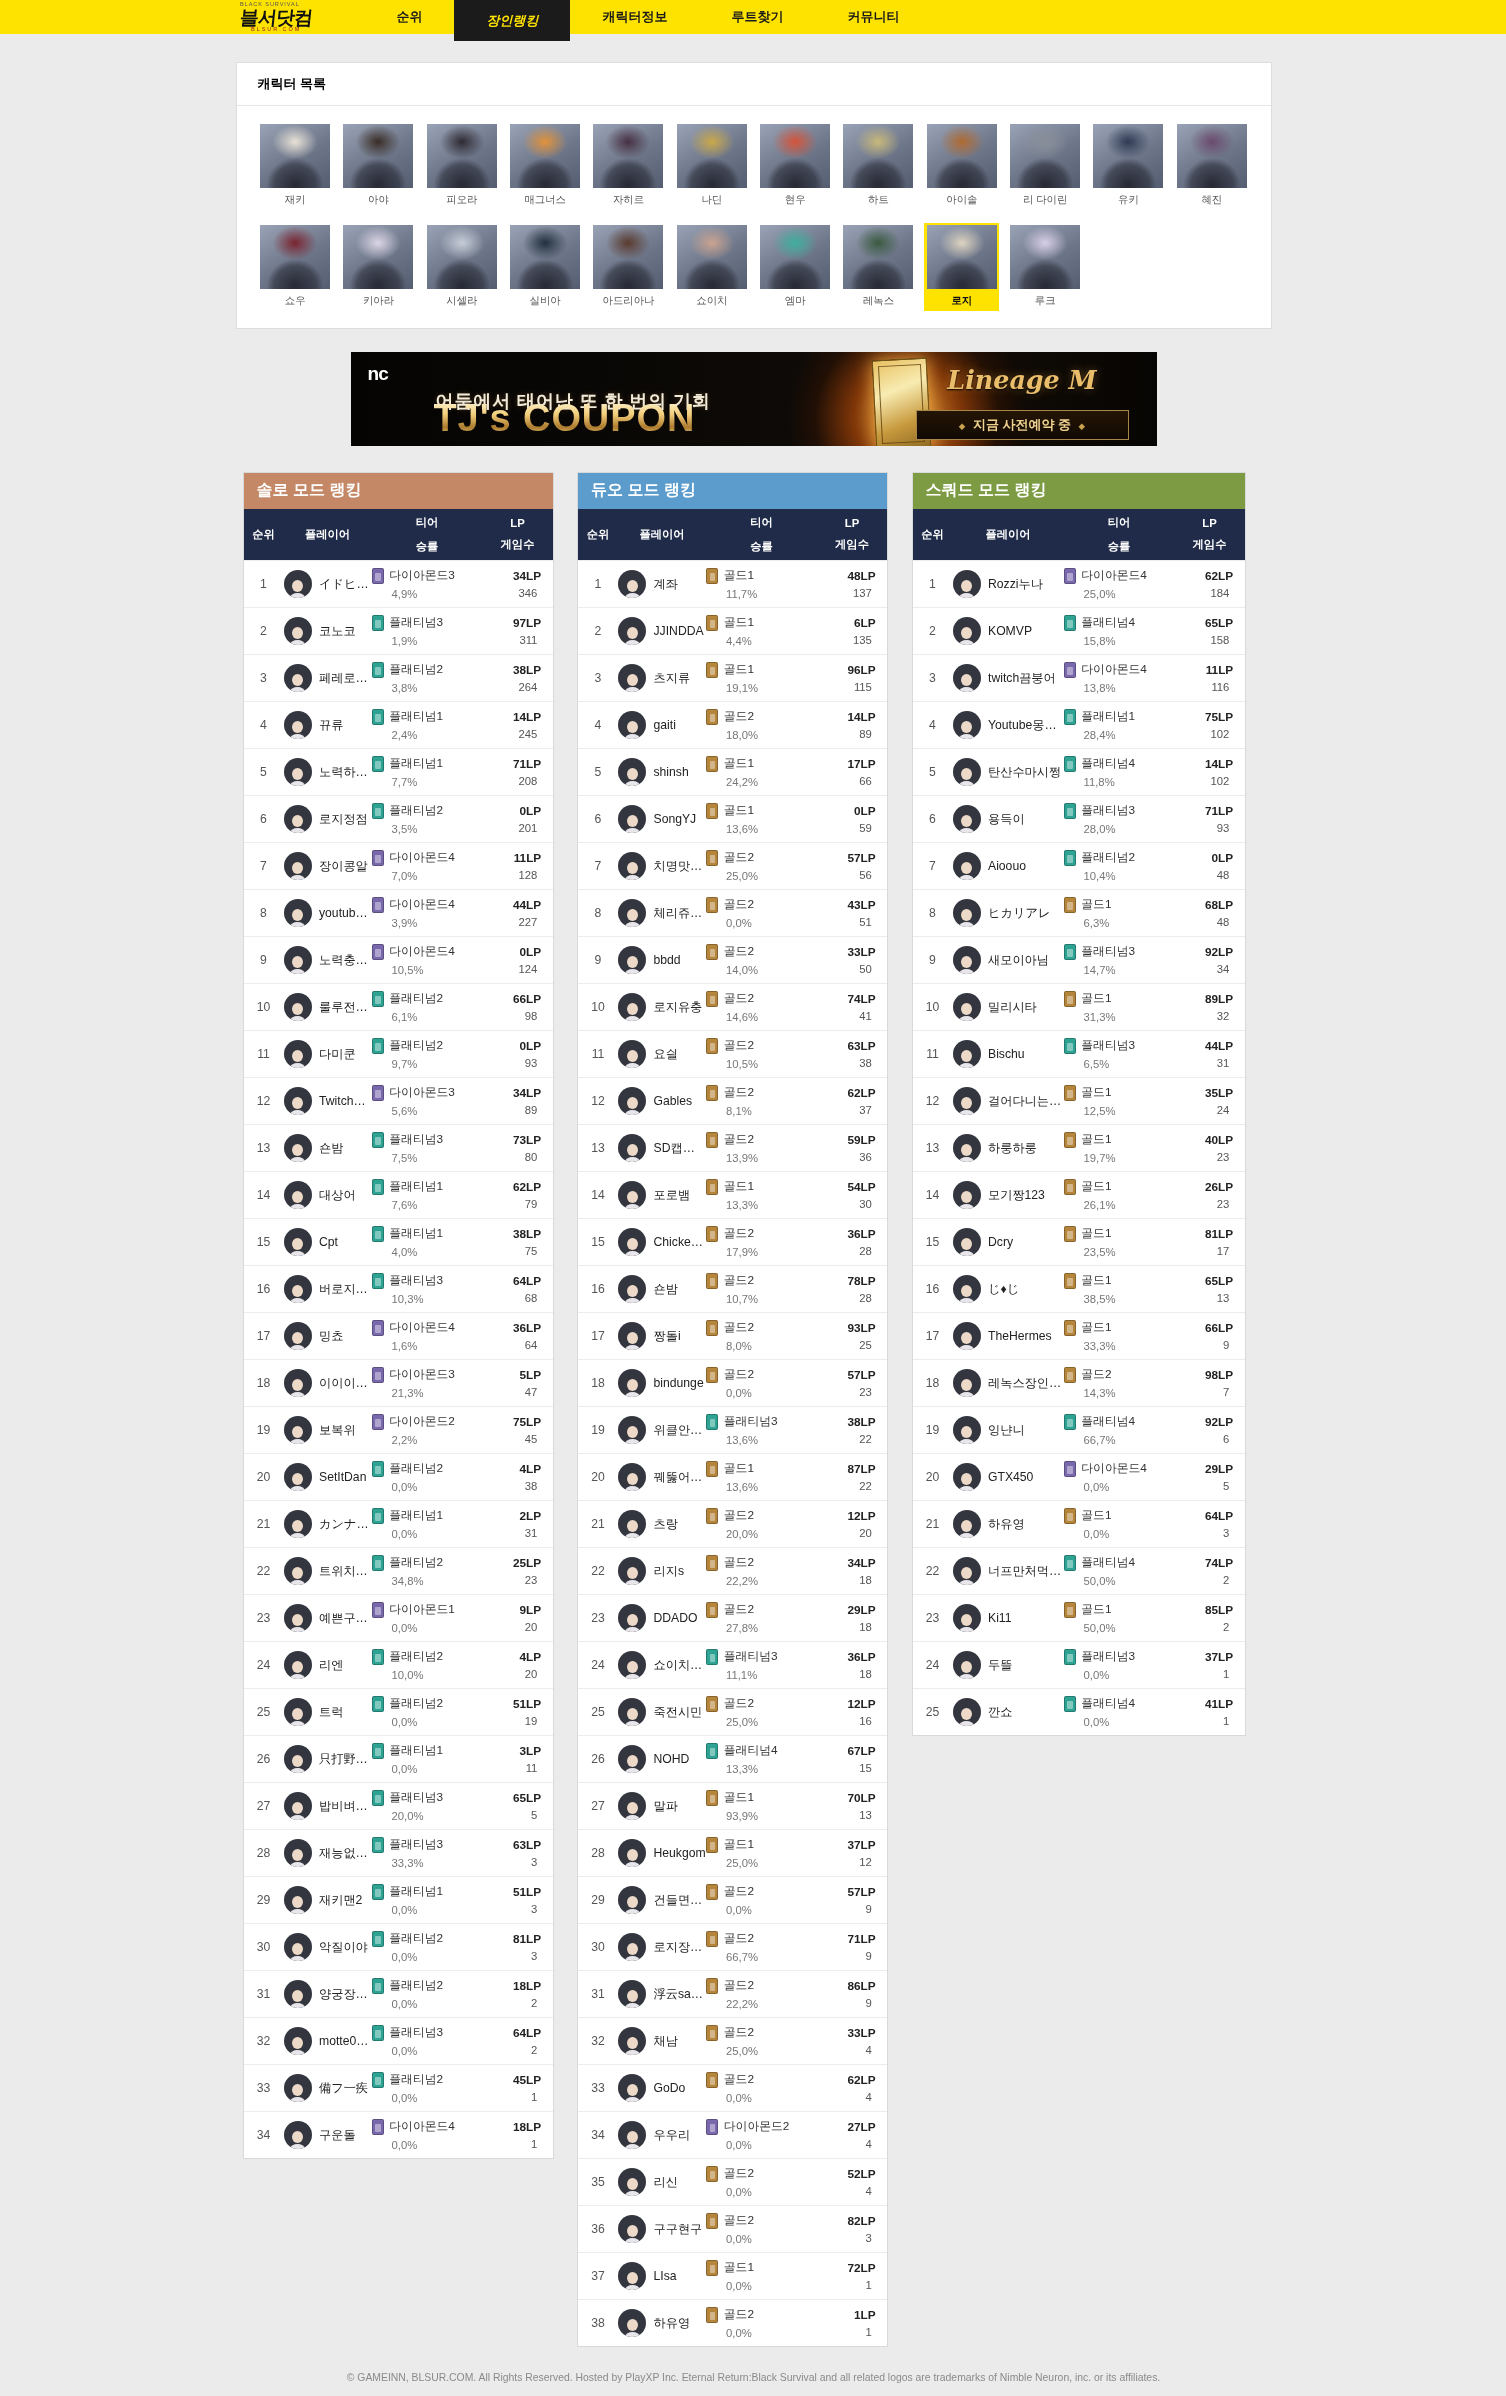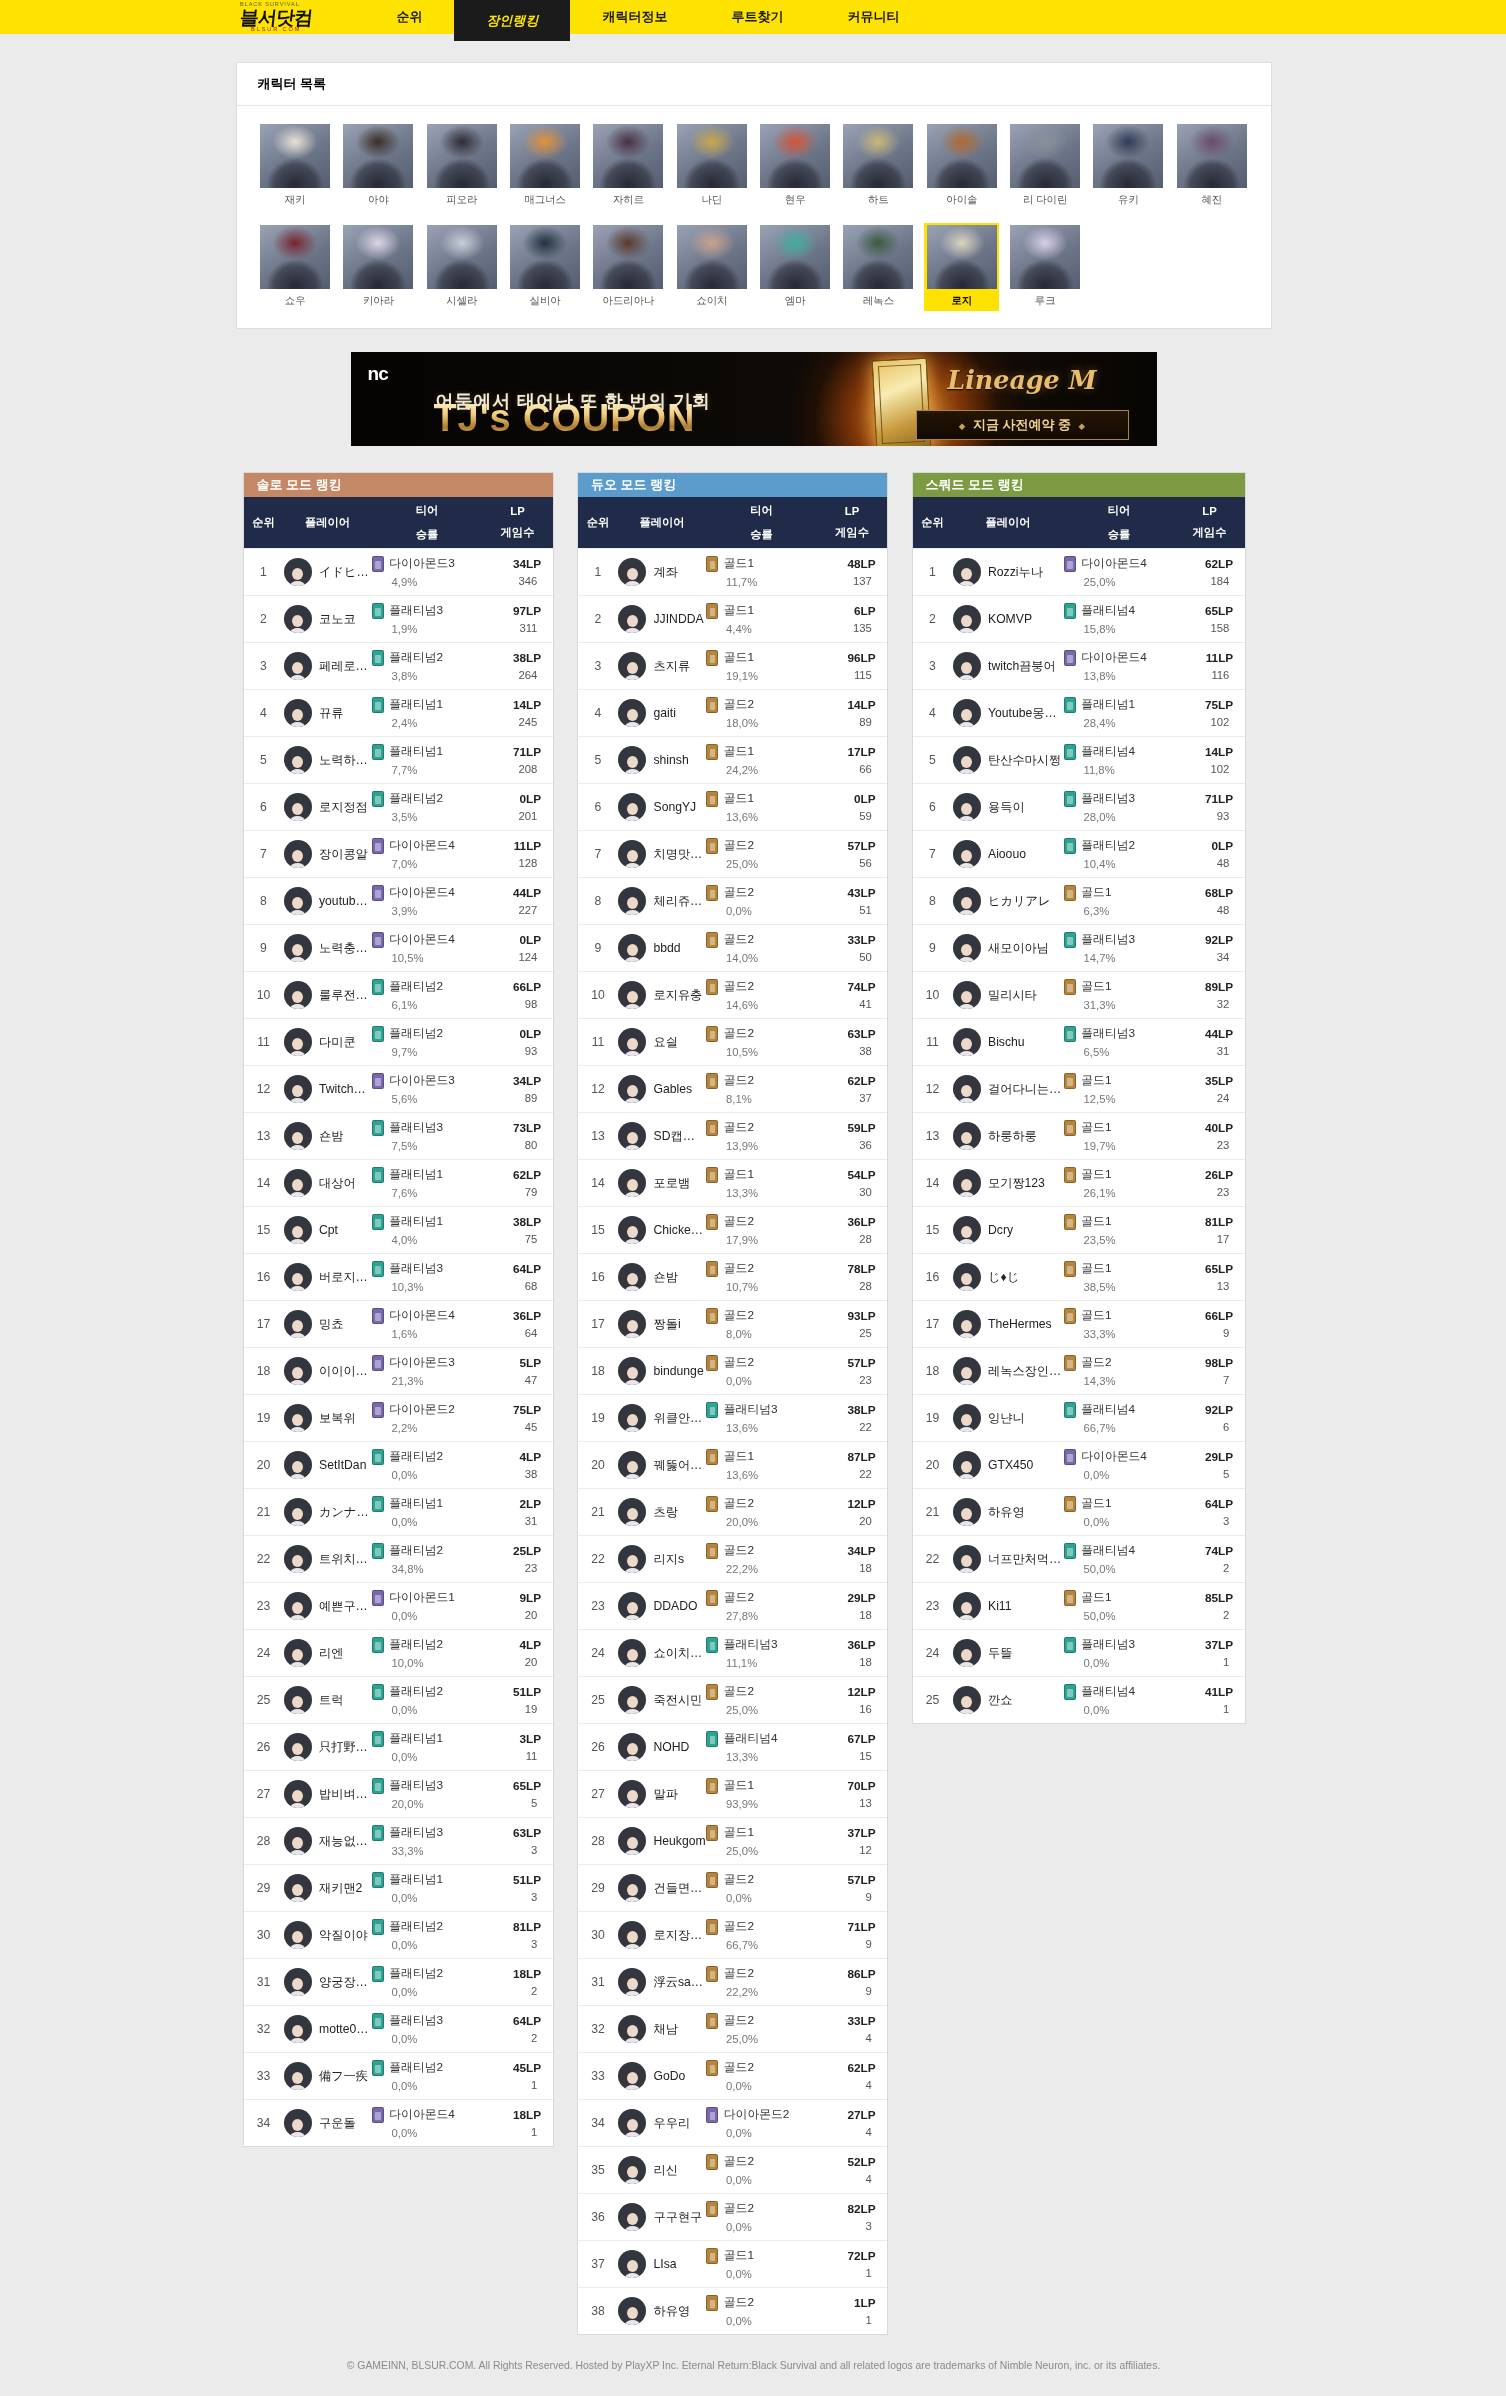--- a/index.html
+++ b/index.html
@@ -43,21 +43,21 @@
             background:linear-gradient(160deg,#e8c060 0%,#f8ecb2 35%,#c89a3e 70%,#8f6a22 100%); border:0.9px solid #6e5518; box-shadow:0 0 17px rgba(255,190,80,.8); }
   .banner .coupon .inner { position:absolute; inset:4.7px; border:0.9px solid rgba(90,60,10,.8); }
   .banner .brand { position:absolute; right:26px; top:13px; width:217px; text-align:center; font-family:"DejaVu Serif","Liberation Serif",serif; font-style:italic; font-weight:bold; font-size:25.4px; color:#e9bd6a; text-shadow:0 0.9px 1.9px #000, 0 0 9.4px rgba(230,170,70,.4); }
   .banner .cta { position:absolute; right:28px; top:58px; width:213px; height:30px; line-height:28px; text-align:center;
             border:0.9px solid #a8854a; background:linear-gradient(180deg,#241505,#120a03); color:#f0d290; font-size:13px; font-weight:bold; }
   .banner .cta .orn { color:#c9a250; font-size:8.5px; padding:0 7.5px; }
   
   .tables-wrap { width:1022px; margin:26px auto 0; display:flex; align-items:flex-start; gap:23.5px; }
   .rank-card { background:#fff; border:0.9px solid #d9d9d9; }
   .rank-card.w330 { width:311px; } .rank-card.w355 { width:334px; }
-  .rank-title { height:24px; display:flex; align-items:center; padding:0 13px; color:#fff; font-size:13px; font-weight:bold; }
+  .rank-title { height:36px; display:flex; align-items:center; padding:0 13px; color:#fff; font-size:16px; font-weight:bold; }
   .rank-header { background:#1f2b48; color:#fff; display:grid; grid-template-columns:40px 1fr 111px 70px; padding:6.6px 0; }
   .rank-header .h { display:flex; align-items:center; justify-content:center; font-size:11.3px; font-weight:bold; }
   .rank-header .stack { display:flex; flex-direction:column; gap:8.5px; align-items:center; justify-content:center; }
   .rrow { display:grid; grid-template-columns:40px 1fr 111px 70px; align-items:center; height:47px; border-top:0.9px solid #ececec; cursor:pointer; background:#fff; }
   .rrow .rk { text-align:center; font-size:12.2px; color:#555; }
   .rrow .pl { display:flex; align-items:center; gap:7.5px; overflow:hidden; }
   .avatar { width:28px; height:28px; border-radius:50%; background:#33363e; position:relative; flex:0 0 28px; overflow:hidden; }
   .avatar::before { content:""; position:absolute; left:8.5px; top:9.4px; width:11.3px; height:12.2px; border-radius:50%; background:#ecd9c8; }
   .avatar::after { content:""; position:absolute; left:6.6px; top:22.6px; width:15px; height:9.4px; border-radius:50% 50% 0 0; background:#e8e6ea; }
   .pname { font-size:12.2px; color:#222; white-space:nowrap; overflow:hidden; text-overflow:ellipsis; }

